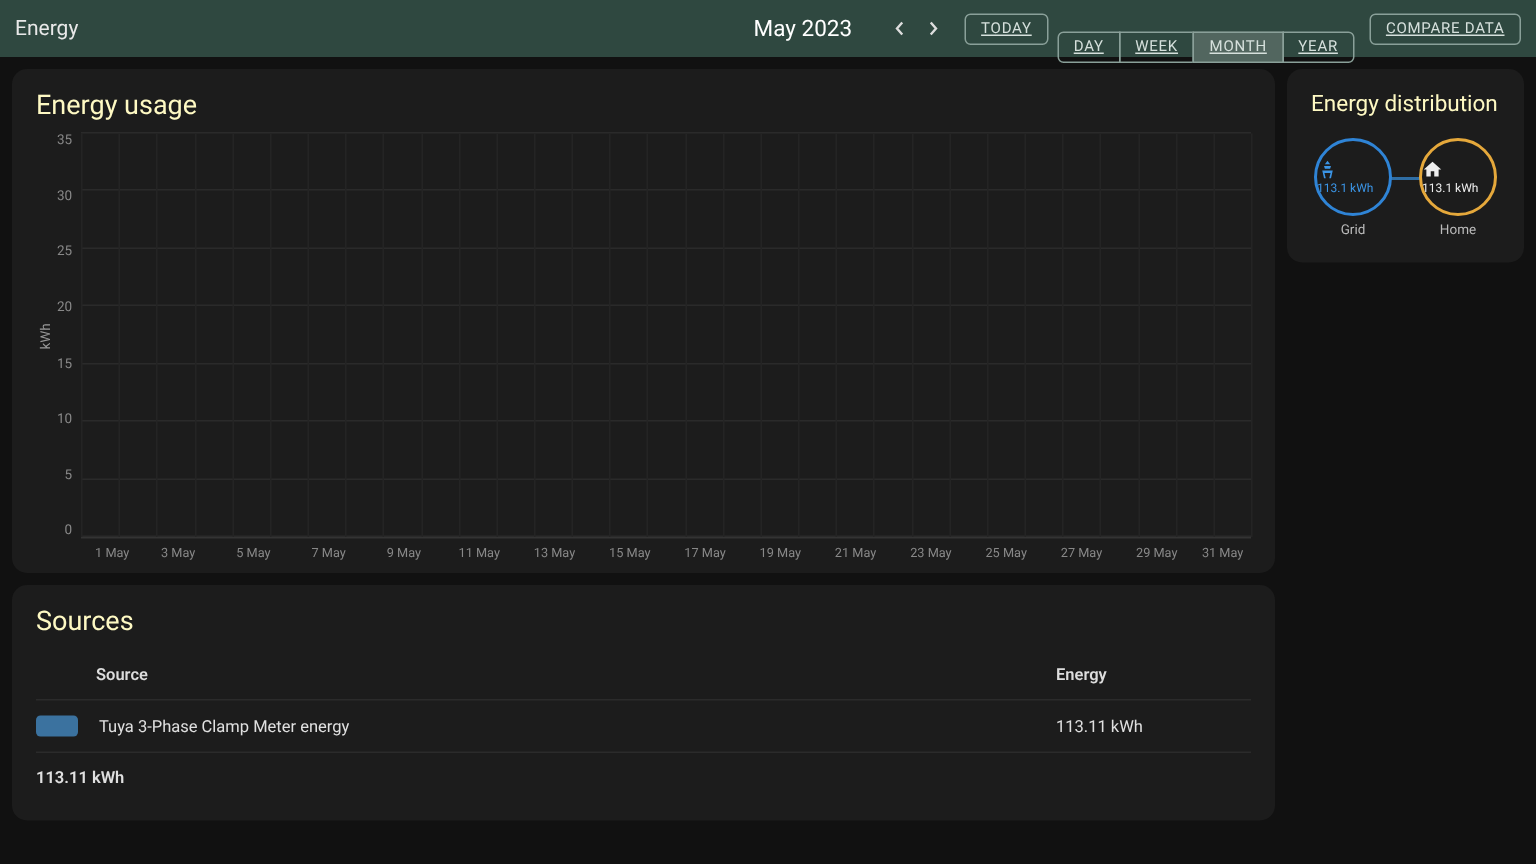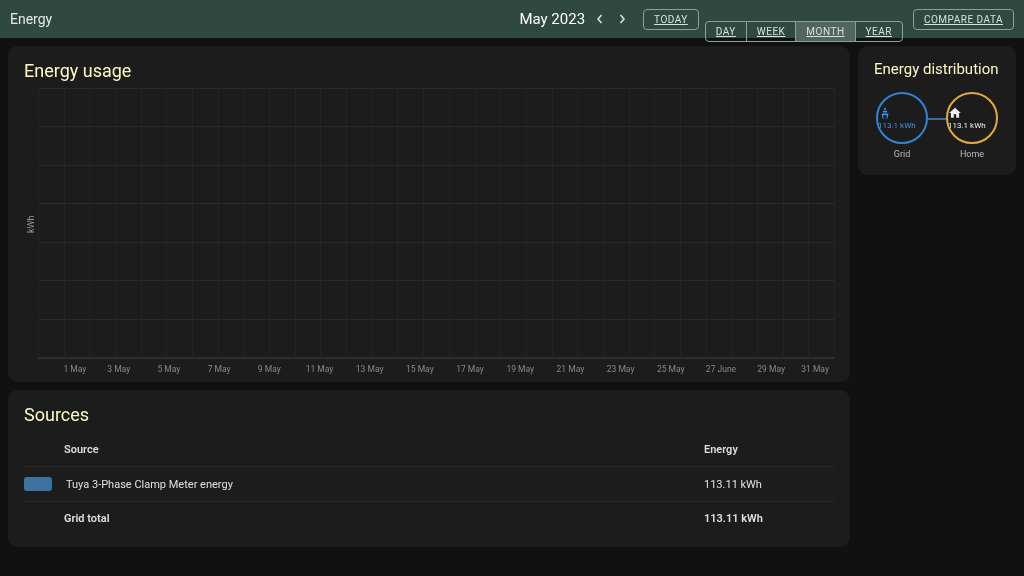--- a/index.html
+++ b/index.html
@@ -15,21 +15,21 @@
   .header {
     height: 38px;
     background: #2f4840;
     display: flex;
     align-items: center;
     padding: 0 10px;
   }
   .header .title { font-size: 14px; color: #e8e8e8; font-weight: 400; }
   .header .spacer { flex: 1; }
   .date-nav { display: flex; align-items: center; color: #fff; }
-  .date-nav .date { font-size: 15px; margin-right: 4px; }
+  .date-nav .date { font-size: 15px; margin-right: 21px; }
   .nav-btn {
     width: 22px; height: 22px; display: flex; align-items: center; justify-content: center;
     cursor: pointer; color: #eee;
   }
   .seg-group { display: flex; margin-left: 10px; gap: 6px; }
   .seg-btn {
     border: 1px solid #8aa099;
     color: #d6e0dc;
     font-size: 10px;
     letter-spacing: 0.5px;
@@ -149,20 +149,30 @@
     <div class="seg-btn">COMPARE DATA</div>
   </div>
 </div>
 
 <div class="main">
   <div class="left">
     <div class="card chart-card">
       <h2>Energy usage</h2>
       <div class="chart-wrap">
         <div class="y-axis-label">kWh</div>
+        <div class="y-ticks" id="yticks">
+            <span>35</span>
+            <span>30</span>
+            <span>25</span>
+            <span>20</span>
+            <span>15</span>
+            <span>10</span>
+            <span>5</span>
+            <span>0</span>
+          </div>
         <div class="plot" id="plot">
           <div class="gridline" style="bottom: 0%;"></div>
             <div class="gridline" style="bottom: 14.2857%;"></div>
             <div class="gridline" style="bottom: 28.5714%;"></div>
             <div class="gridline" style="bottom: 42.8571%;"></div>
             <div class="gridline" style="bottom: 57.1429%;"></div>
             <div class="gridline" style="bottom: 71.4286%;"></div>
             <div class="gridline" style="bottom: 85.7143%;"></div>
             <div class="gridline" style="bottom: 100%;"></div>
             <div class="vgridline" style="left: 0%;"></div>
@@ -256,42 +266,41 @@
             <span class="xt">7 May</span>
             <span class="xt">9 May</span>
             <span class="xt">11 May</span>
             <span class="xt">13 May</span>
             <span class="xt">15 May</span>
             <span class="xt">17 May</span>
             <span class="xt">19 May</span>
             <span class="xt">21 May</span>
             <span class="xt">23 May</span>
             <span class="xt">25 May</span>
-            <span class="xt">27 June</span>
+            <span class="xt">27 May</span>
             <span class="xt">29 May</span>
             <span class="xt">31 May</span>
           </div>
       </div>
     </div>
 
     <div class="card sources-card">
       <h2>Sources</h2>
       <div class="src-header">
         <div class="src-row">
           <div class="src-name indent">Source</div>
           <div class="src-energy">Energy</div>
         </div>
       </div>
       <div class="src-row">
         <div class="swatch"></div>
         <div class="src-name">Tuya 3-Phase Clamp Meter energy</div>
         <div class="src-energy">113.11 kWh</div>
       </div>
       <div class="src-row">
-        <div class="src-name indent bold">Grid total</div>
         <div class="src-energy bold">113.11 kWh</div>
       </div>
     </div>
   </div>
 
   <div class="right">
     <div class="card dist-card">
       <h2>Energy distribution</h2>
       <div class="dist-body">
         <div class="connector"></div>

